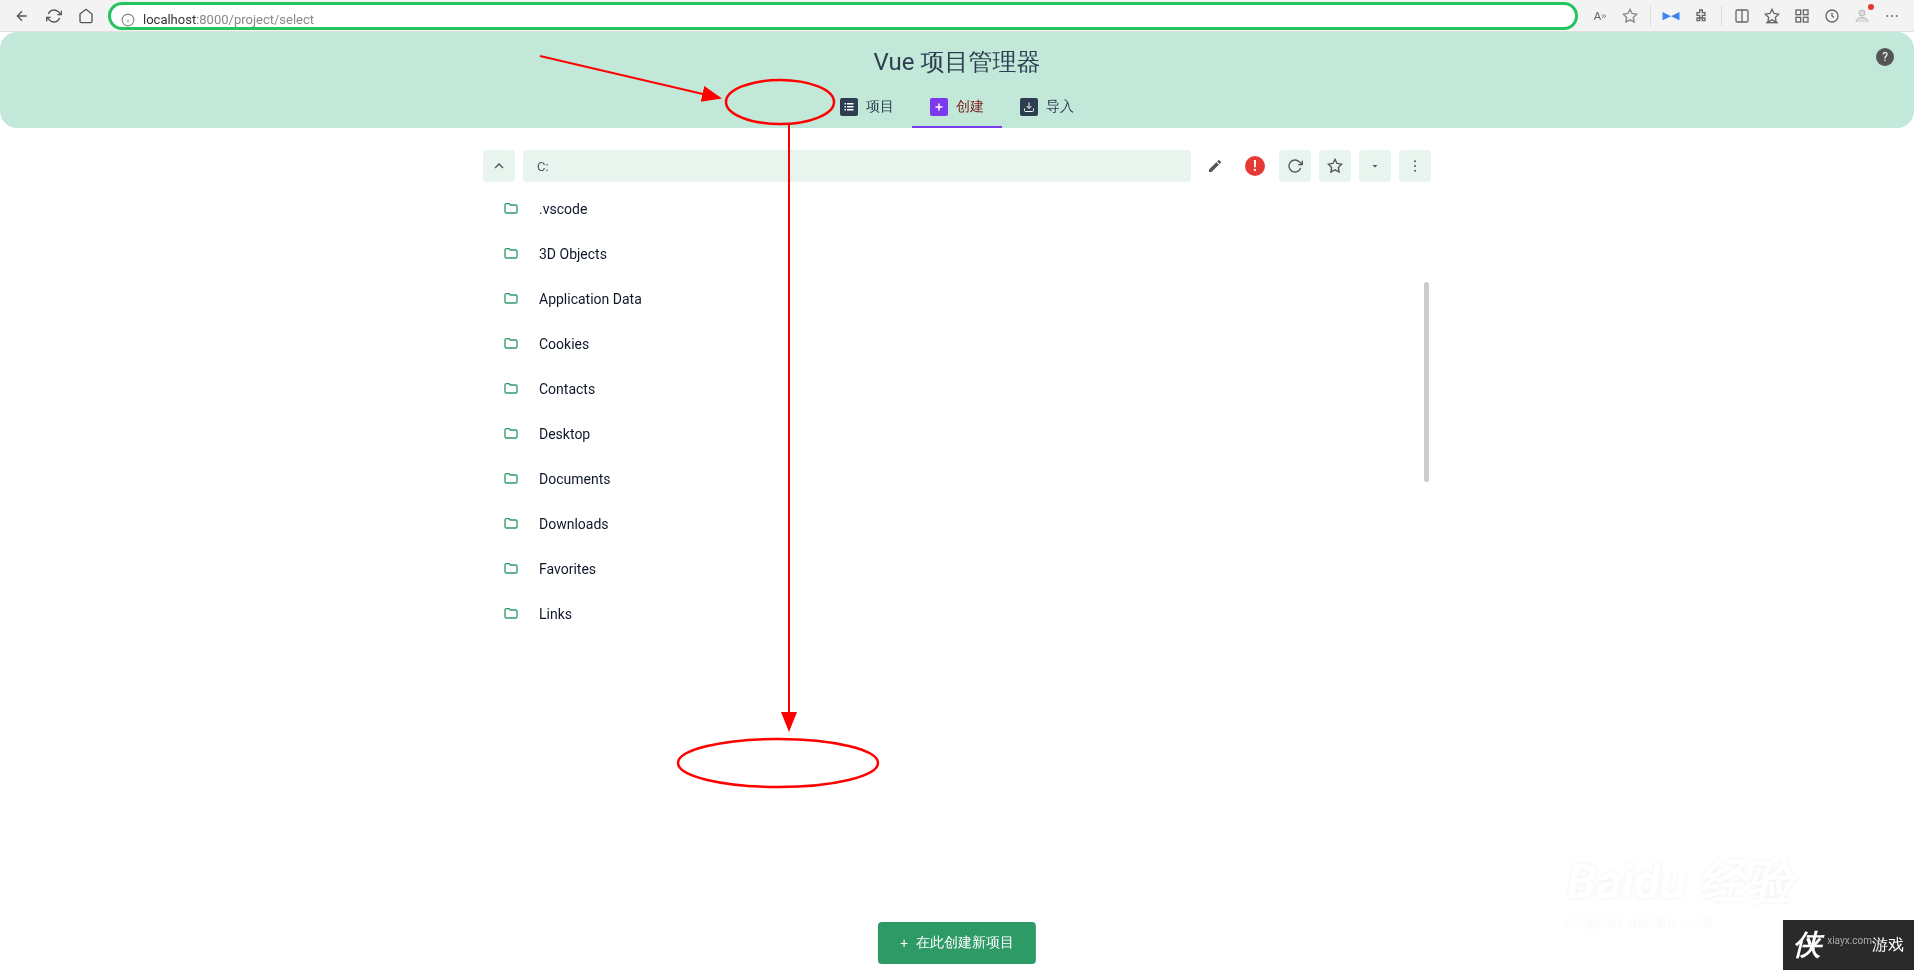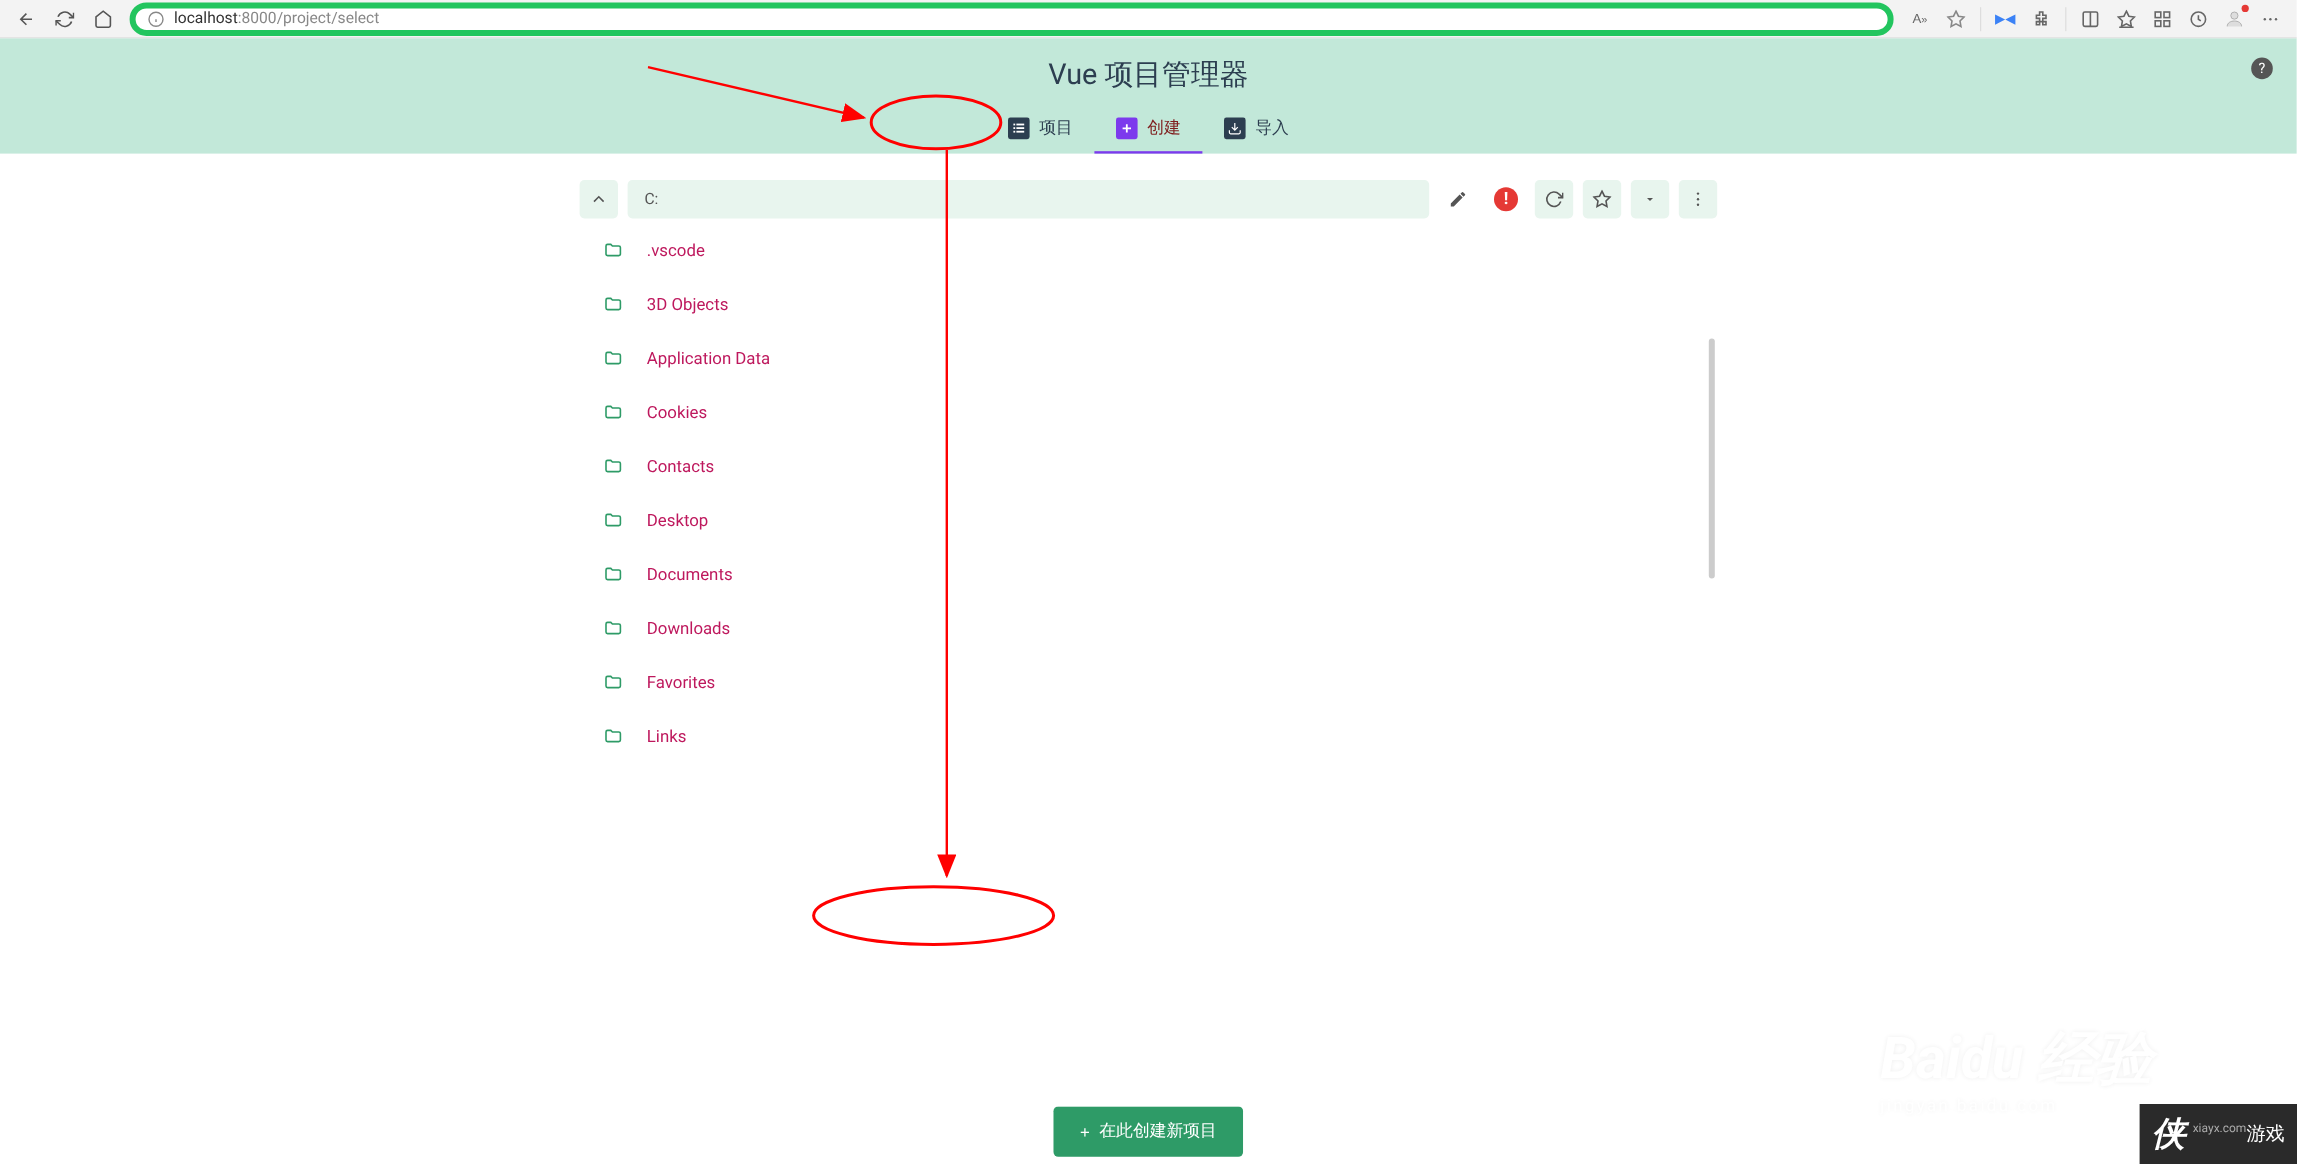--- a/index.html
+++ b/index.html
@@ -1,29 +1,29 @@
 <!DOCTYPE html>
 <html><head>
   <meta charset="utf-8">
   <style>
     * { margin: 0; padding: 0; box-sizing: border-box; }
     body { font-family: -apple-system, BlinkMacSystemFont, "Segoe UI", Roboto, Arial, sans-serif; font-size: 14px; color: #333; background: #fff; overflow: hidden; }
     
     
     .browser-chrome { height: 32px; background: #f3f3f3; border-bottom: 1px solid #e0e0e0; display: flex; align-items: center; padding: 0 8px; gap: 4px; }
     .chrome-btn { width: 28px; height: 28px; display: flex; align-items: center; justify-content: center; color: #555; background: transparent; border: none; cursor: pointer; border-radius: 4px; }
-    .url-wrap { flex: 1; display: flex; align-items: center; height: 28px; border: 5px solid #22c55e; border-radius: 14px; padding: 0 10px; background: #fff; gap: 8px; color: #666; margin: 0 4px; }
+    .url-wrap { flex: 1; display: flex; align-items: flex-end; height: 28px; border: 3px solid #22c55e; border-radius: 14px; padding: 0 10px; background: #fff; gap: 8px; color: #666; margin: 0 4px; }
     .url-text { font-size: 13px; color: #444; }
     .url-host { color: #333; }
     .url-path { color: #888; }
     .chrome-right { display: flex; align-items: center; gap: 2px; }
     .chrome-sep { width: 1px; height: 20px; background: #ddd; margin: 0 4px; }
     
     
-    .vue-header { background: #c2e8d9; padding: 14px 0 0 0; position: relative; }
+    .vue-header { background: #c2e8d9; padding: 14px 0 0 0; position: relative; border-radius: 17px; }
     .vue-title { text-align: center; font-size: 24px; font-weight: 400; color: #2c3e50; margin-bottom: 10px; }
     .vue-tabs { display: flex; justify-content: center; gap: 0; }
     .vue-tab { display: flex; align-items: center; gap: 8px; padding: 10px 18px; font-size: 14px; color: #2c3e50; cursor: pointer; border-bottom: 2px solid transparent; }
     .vue-tab.active { color: #7f1d1d; border-bottom-color: #7c3aed; }
     .tab-icon { width: 18px; height: 18px; display: flex; align-items: center; justify-content: center; }
     .tab-icon.list-icon { background: #2c3e50; color: #fff; border-radius: 2px; }
     .tab-icon.add-icon { background: #7c3aed; color: #fff; border-radius: 2px; font-weight: bold; }
     .tab-icon.import-icon { background: #2c3e50; color: #fff; border-radius: 2px; }
     .help-badge { position: absolute; right: 20px; top: 16px; width: 18px; height: 18px; border-radius: 50%; background: #555; color: #fff; font-size: 12px; display: flex; align-items: center; justify-content: center; cursor: pointer; }
     
@@ -35,21 +35,21 @@
     .path-action-btn { width: 32px; height: 32px; display: flex; align-items: center; justify-content: center; border-radius: 4px; cursor: pointer; color: #555; background: transparent; }
     .path-action-btn.highlight { background: #e8f5ee; }
     .path-action-btn.alert { background: #e53935; color: #fff; border-radius: 50%; width: 20px; height: 20px; font-weight: bold; }
     .alert-wrap { width: 32px; display: flex; align-items: center; justify-content: center; }
     
     
     .folder-area { width: 948px; margin: 0 auto; position: relative; height: 550px; overflow: hidden; }
     .folder-list { padding: 4px 0; }
     .folder-row { display: flex; align-items: center; gap: 18px; height: 45px; padding: 0 18px; cursor: pointer; }
     .folder-icon { width: 20px; height: 16px; color: #2e9b67; flex-shrink: 0; }
-    .folder-name { font-size: 14px; color: #be185d; }
+    .folder-name { font-size: 14px; color: #0f172a; }
     .scroll-indicator { position: absolute; right: 2px; top: 100px; width: 5px; height: 200px; background: #ccc; border-radius: 3px; }
     
     
     .create-btn { position: fixed; left: 50%; transform: translateX(-50%); bottom: 6px; background: #2e9b67; color: #fff; padding: 12px 22px; border-radius: 4px; font-size: 14px; display: flex; align-items: center; gap: 8px; cursor: pointer; border: none; }
     
     
     .annotation-svg { position: absolute; top: 0; left: 0; pointer-events: none; z-index: 50; }
     
     
     .watermark-baidu { position: fixed; right: 120px; bottom: 40px; opacity: 0.22; pointer-events: none; color: #fff; text-shadow: 0 0 4px rgba(0,0,0,0.3); }

